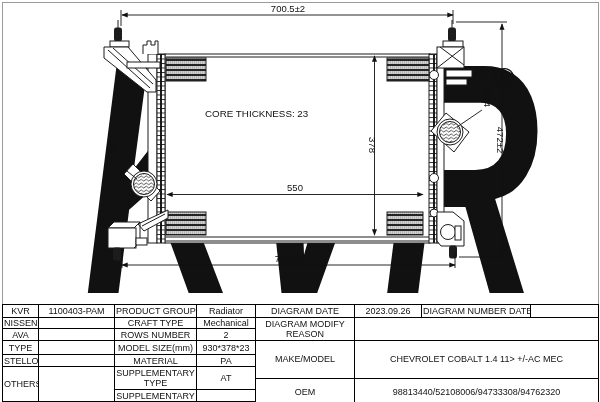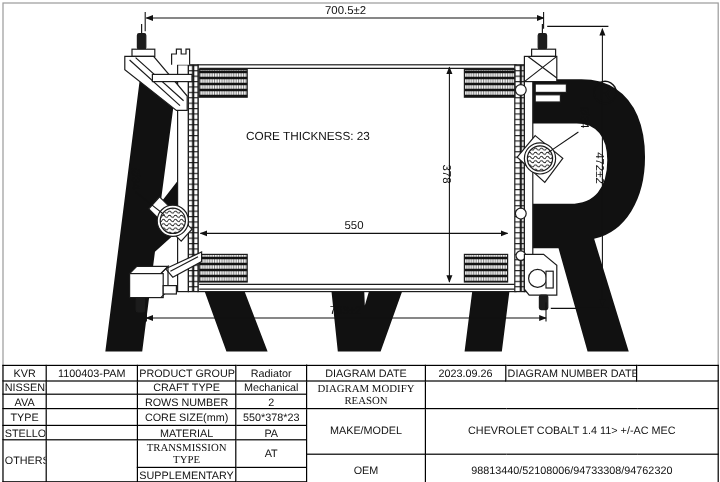--- a/index.html
+++ b/index.html
@@ -3,21 +3,21 @@
 <meta charset="utf-8">
 <style>
   html,body{margin:0;padding:0;background:#fff;}
   body{width:600px;height:402px;position:relative;font-family:"Liberation Sans",sans-serif;color:#111;overflow:hidden;}
   .frame{position:absolute;left:2px;top:2px;width:595px;height:397px;border:1px solid #9a9a9a;}
   svg{position:absolute;left:0;top:0;}
   svg text{font-family:"Liberation Sans",sans-serif;fill:#111;}
   .wm{font-weight:bold;font-style:italic;}
   table{border-collapse:collapse;table-layout:fixed;position:absolute;background:#fff;}
   td{border:1px solid #000;font-size:9px;text-align:center;vertical-align:middle;padding:0 1px;line-height:1.12;overflow:hidden;white-space:nowrap;}
-  td.wrap{white-space:normal;font-family:Liberation Serif, serif;}
+  td.wrap{white-space:normal;}
   .tbl-left{left:2px;top:304px;width:253px;}
   .tbl-right{left:255px;top:304px;width:343px;}
 </style>
 </head>
 <body>
 
 <div class="frame"></div>
 
 <svg width="600" height="305" viewBox="0 0 600 305">
   <defs>
@@ -160,33 +160,33 @@
   </tr>
   <tr style="height:12px">
     <td>AVA</td>
     <td></td>
     <td>ROWS NUMBER</td>
     <td>2</td>
   </tr>
   <tr style="height:14px">
     <td>TYPE</td>
     <td></td>
-    <td>CORE SIZE(mm)</td>
-    <td>550*378*23</td>
+    <td>MODEL SIZE(mm)</td>
+    <td>930*378*23</td>
   </tr>
   <tr style="height:12px">
     <td>STELLOX</td>
     <td></td>
     <td>MATERIAL</td>
     <td>PA</td>
   </tr>
   <tr style="height:23px">
     <td rowspan="2">OTHERS</td>
     <td rowspan="2"></td>
-    <td class="wrap">TRANSMISSION TYPE</td>
+    <td class="wrap">SUPPLEMENTARY TYPE</td>
     <td>AT</td>
   </tr>
   <tr style="height:12px">
     <td>SUPPLEMENTARY</td>
     <td></td>
   </tr>
 </tbody>
   </table>
 
 <table class="tbl-right">

